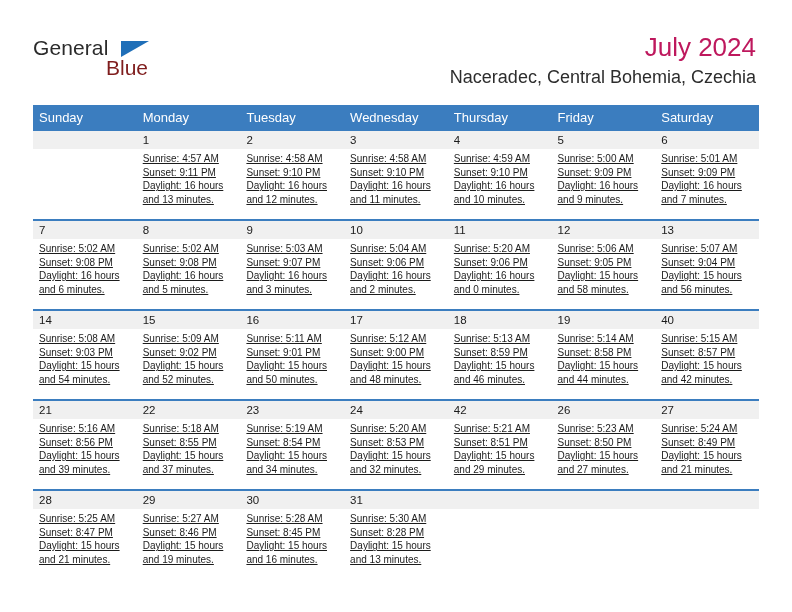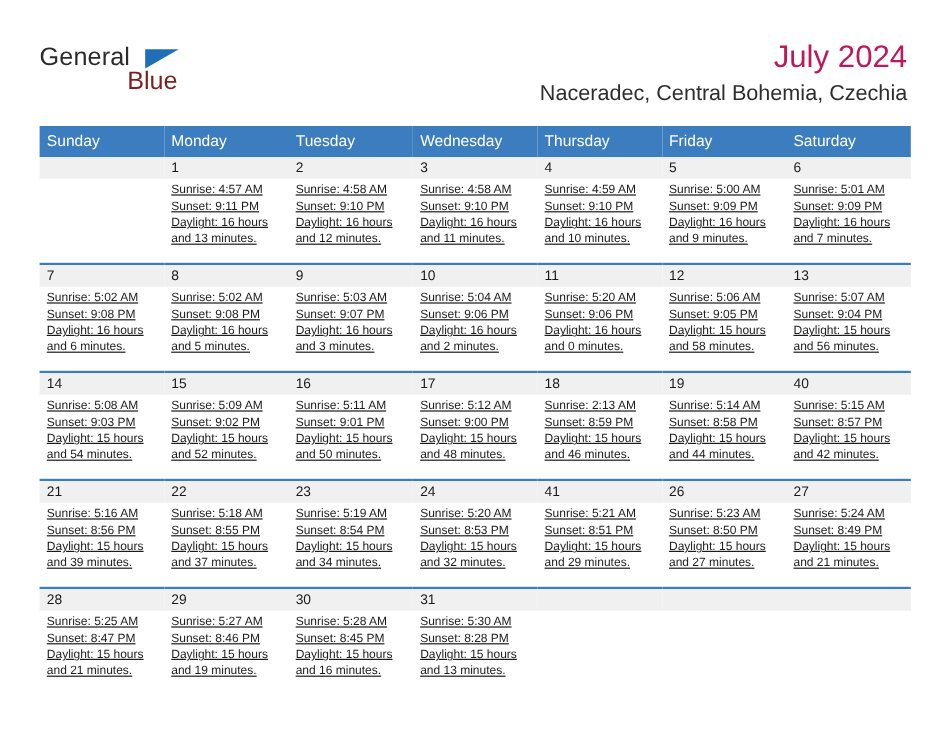--- a/index.html
+++ b/index.html
@@ -378,21 +378,21 @@
                   <div>Sunset: 9:00 PM</div>
                   <div>Daylight: 15 hours</div>
                   <div>and 48 minutes.</div>
                 </div>
               </div>
             </td>
             <td>
               <div class="daycell">
                 <div class="daynum">18</div>
                 <div class="dayinfo">
-                  <div>Sunrise: 2:13 AM</div>
+                  <div>Sunrise: 5:13 AM</div>
                   <div>Sunset: 8:59 PM</div>
                   <div>Daylight: 15 hours</div>
                   <div>and 46 minutes.</div>
                 </div>
               </div>
             </td>
             <td>
               <div class="daycell">
                 <div class="daynum">19</div>
                 <div class="dayinfo">
@@ -455,21 +455,21 @@
                 <div class="dayinfo">
                   <div>Sunrise: 5:20 AM</div>
                   <div>Sunset: 8:53 PM</div>
                   <div>Daylight: 15 hours</div>
                   <div>and 32 minutes.</div>
                 </div>
               </div>
             </td>
             <td>
               <div class="daycell">
-                <div class="daynum">41</div>
+                <div class="daynum">42</div>
                 <div class="dayinfo">
                   <div>Sunrise: 5:21 AM</div>
                   <div>Sunset: 8:51 PM</div>
                   <div>Daylight: 15 hours</div>
                   <div>and 29 minutes.</div>
                 </div>
               </div>
             </td>
             <td>
               <div class="daycell">

